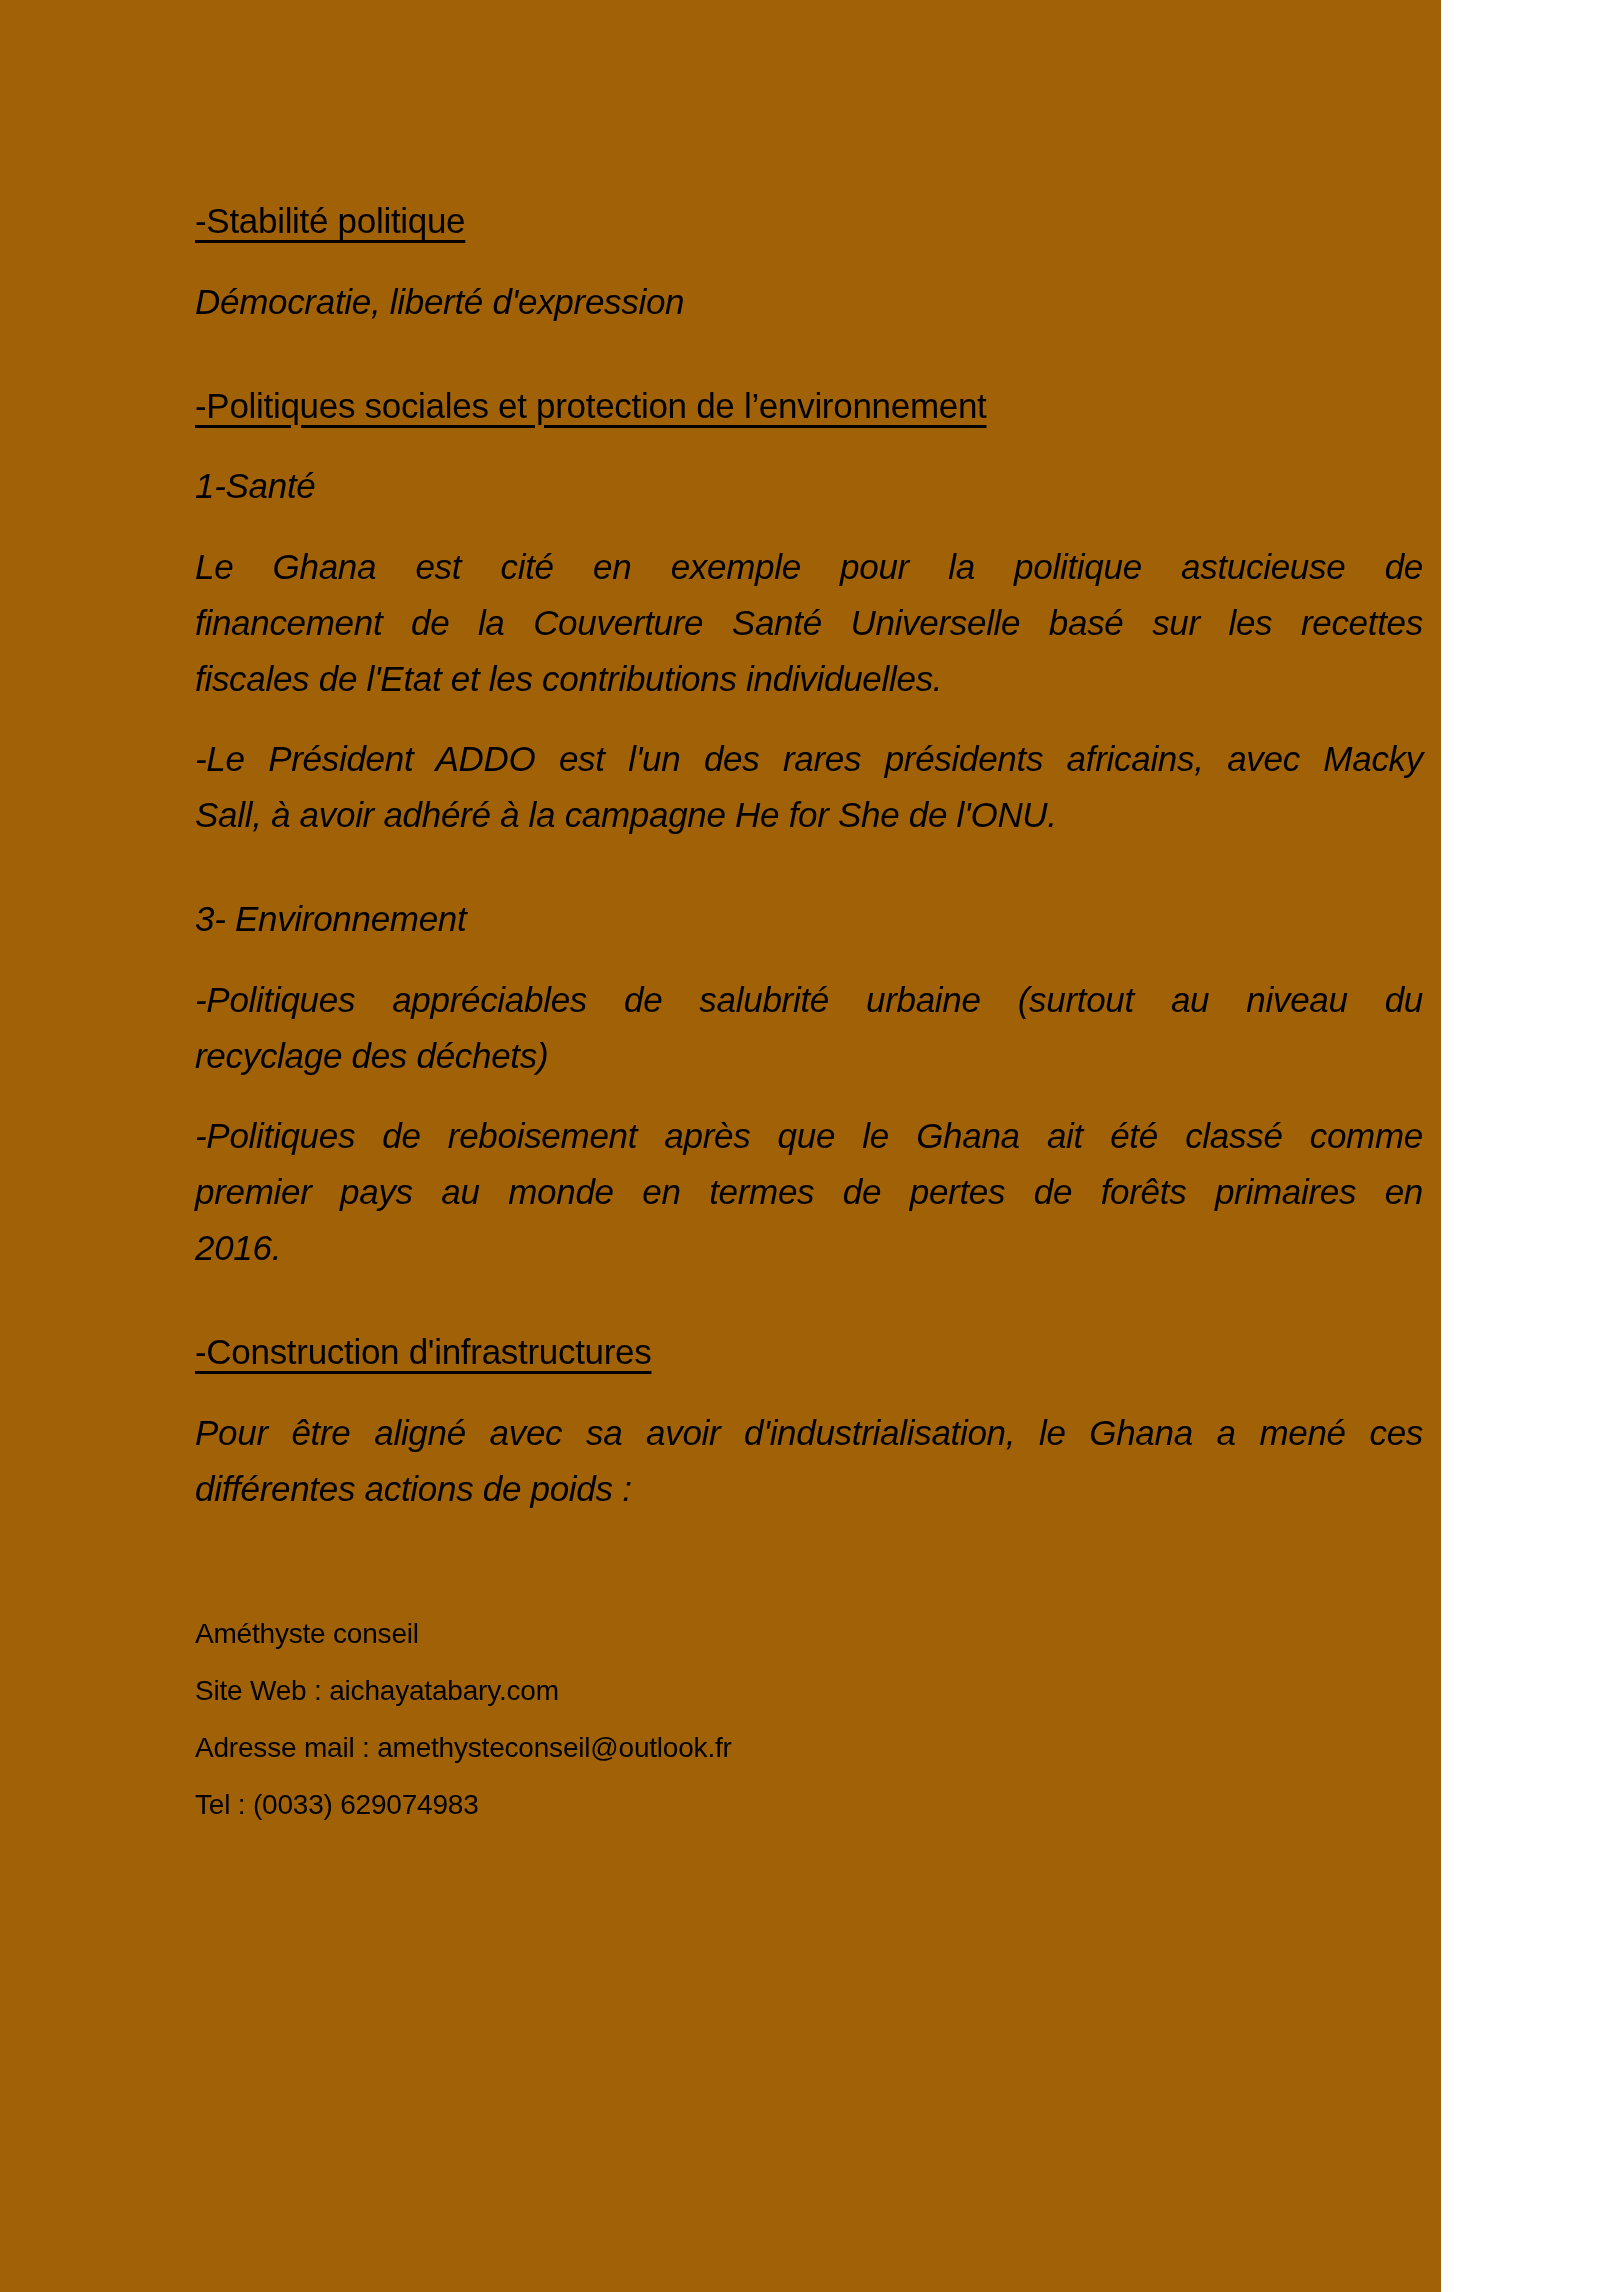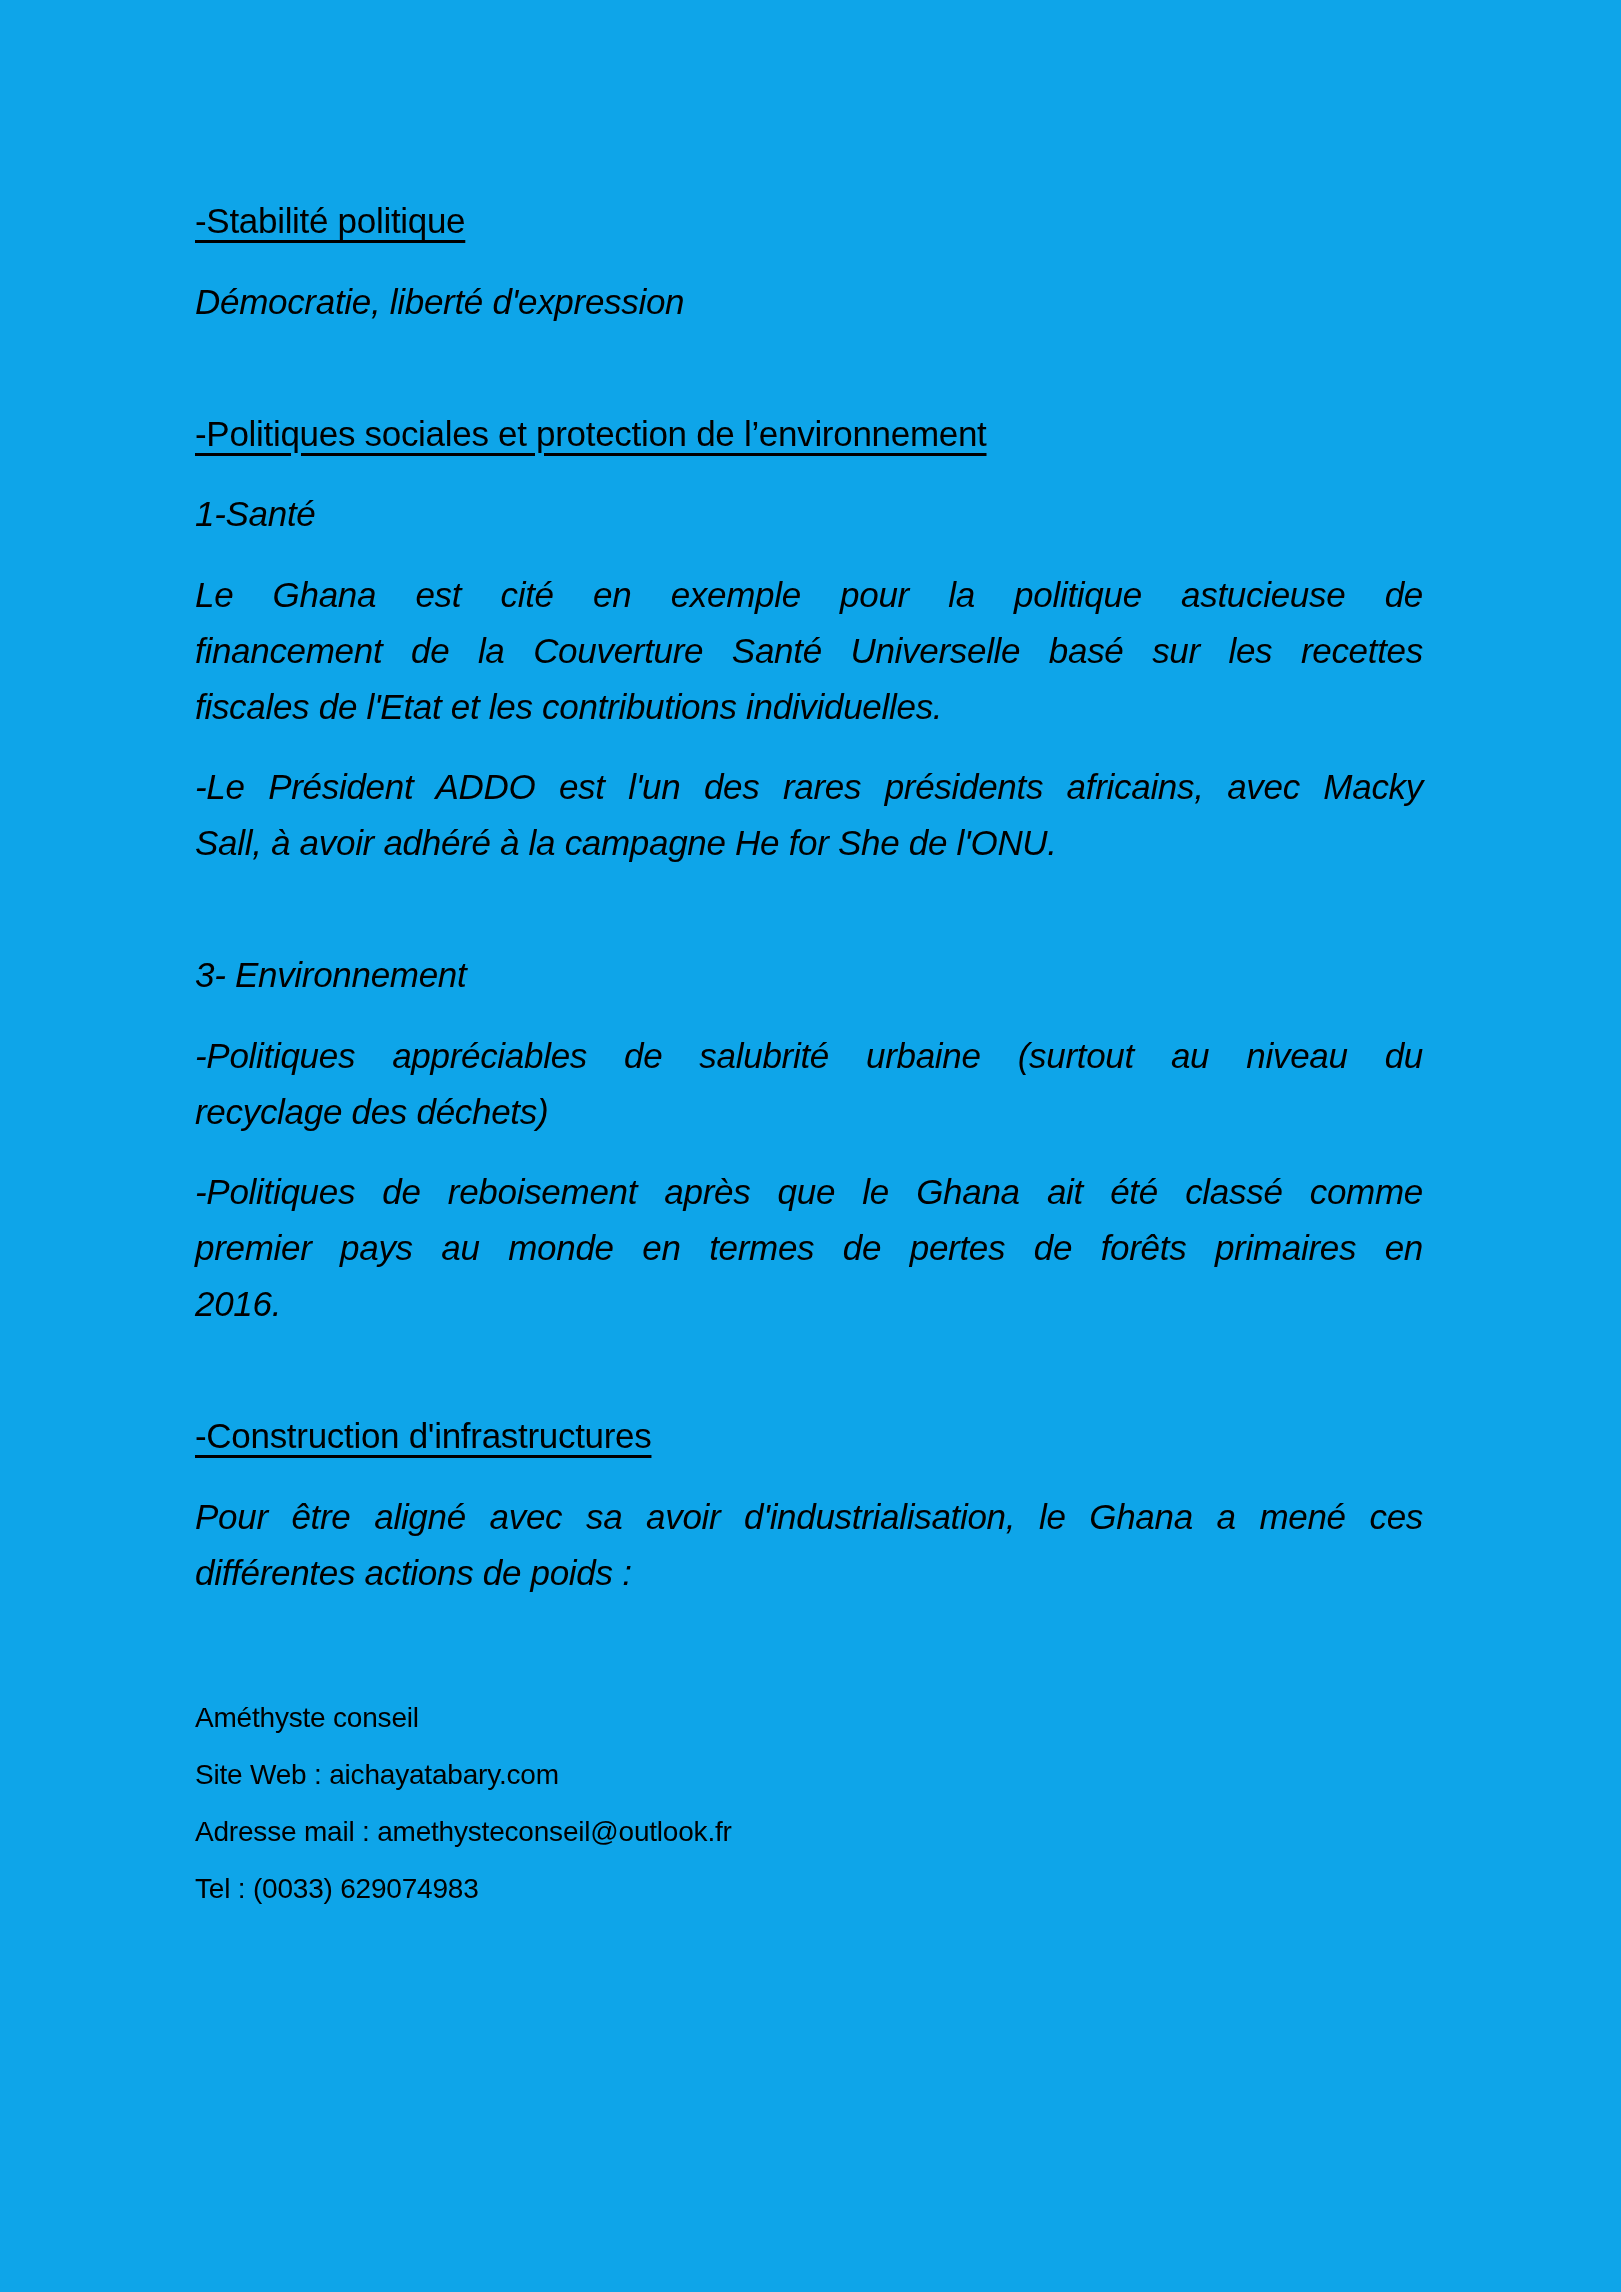--- a/index.html
+++ b/index.html
@@ -11,33 +11,33 @@
   body {
     width: 1621px;
     height: 2293px;
     overflow: hidden;
     font-family: "Liberation Sans", sans-serif;
     color: #000000;
     position: relative;
   }
   .page {
     box-sizing: border-box;
-    width: 1621px;
+    width: 1441px;
     height: 2293px;
     padding: 193px 198px 12px 195px;
-    background: #0ea5e9;
+    background: #a16207;
   }
   .content {
     width: 1228px;
     font-size: 35px;
     line-height: 56px;
     letter-spacing: -0.3px;
   }
   .block { margin: 0 0 24.5px 0; }
-  .gap-before { margin-top: 76px; }
+  .gap-before { margin-top: 48px; }
   .heading-underlined {
     text-decoration: underline;
     text-decoration-thickness: 3.4px;
     text-underline-offset: 6.9px;
     text-decoration-color: #000000;
   }
   .line {
     white-space: nowrap;
     text-align: justify;
     text-align-last: justify;

